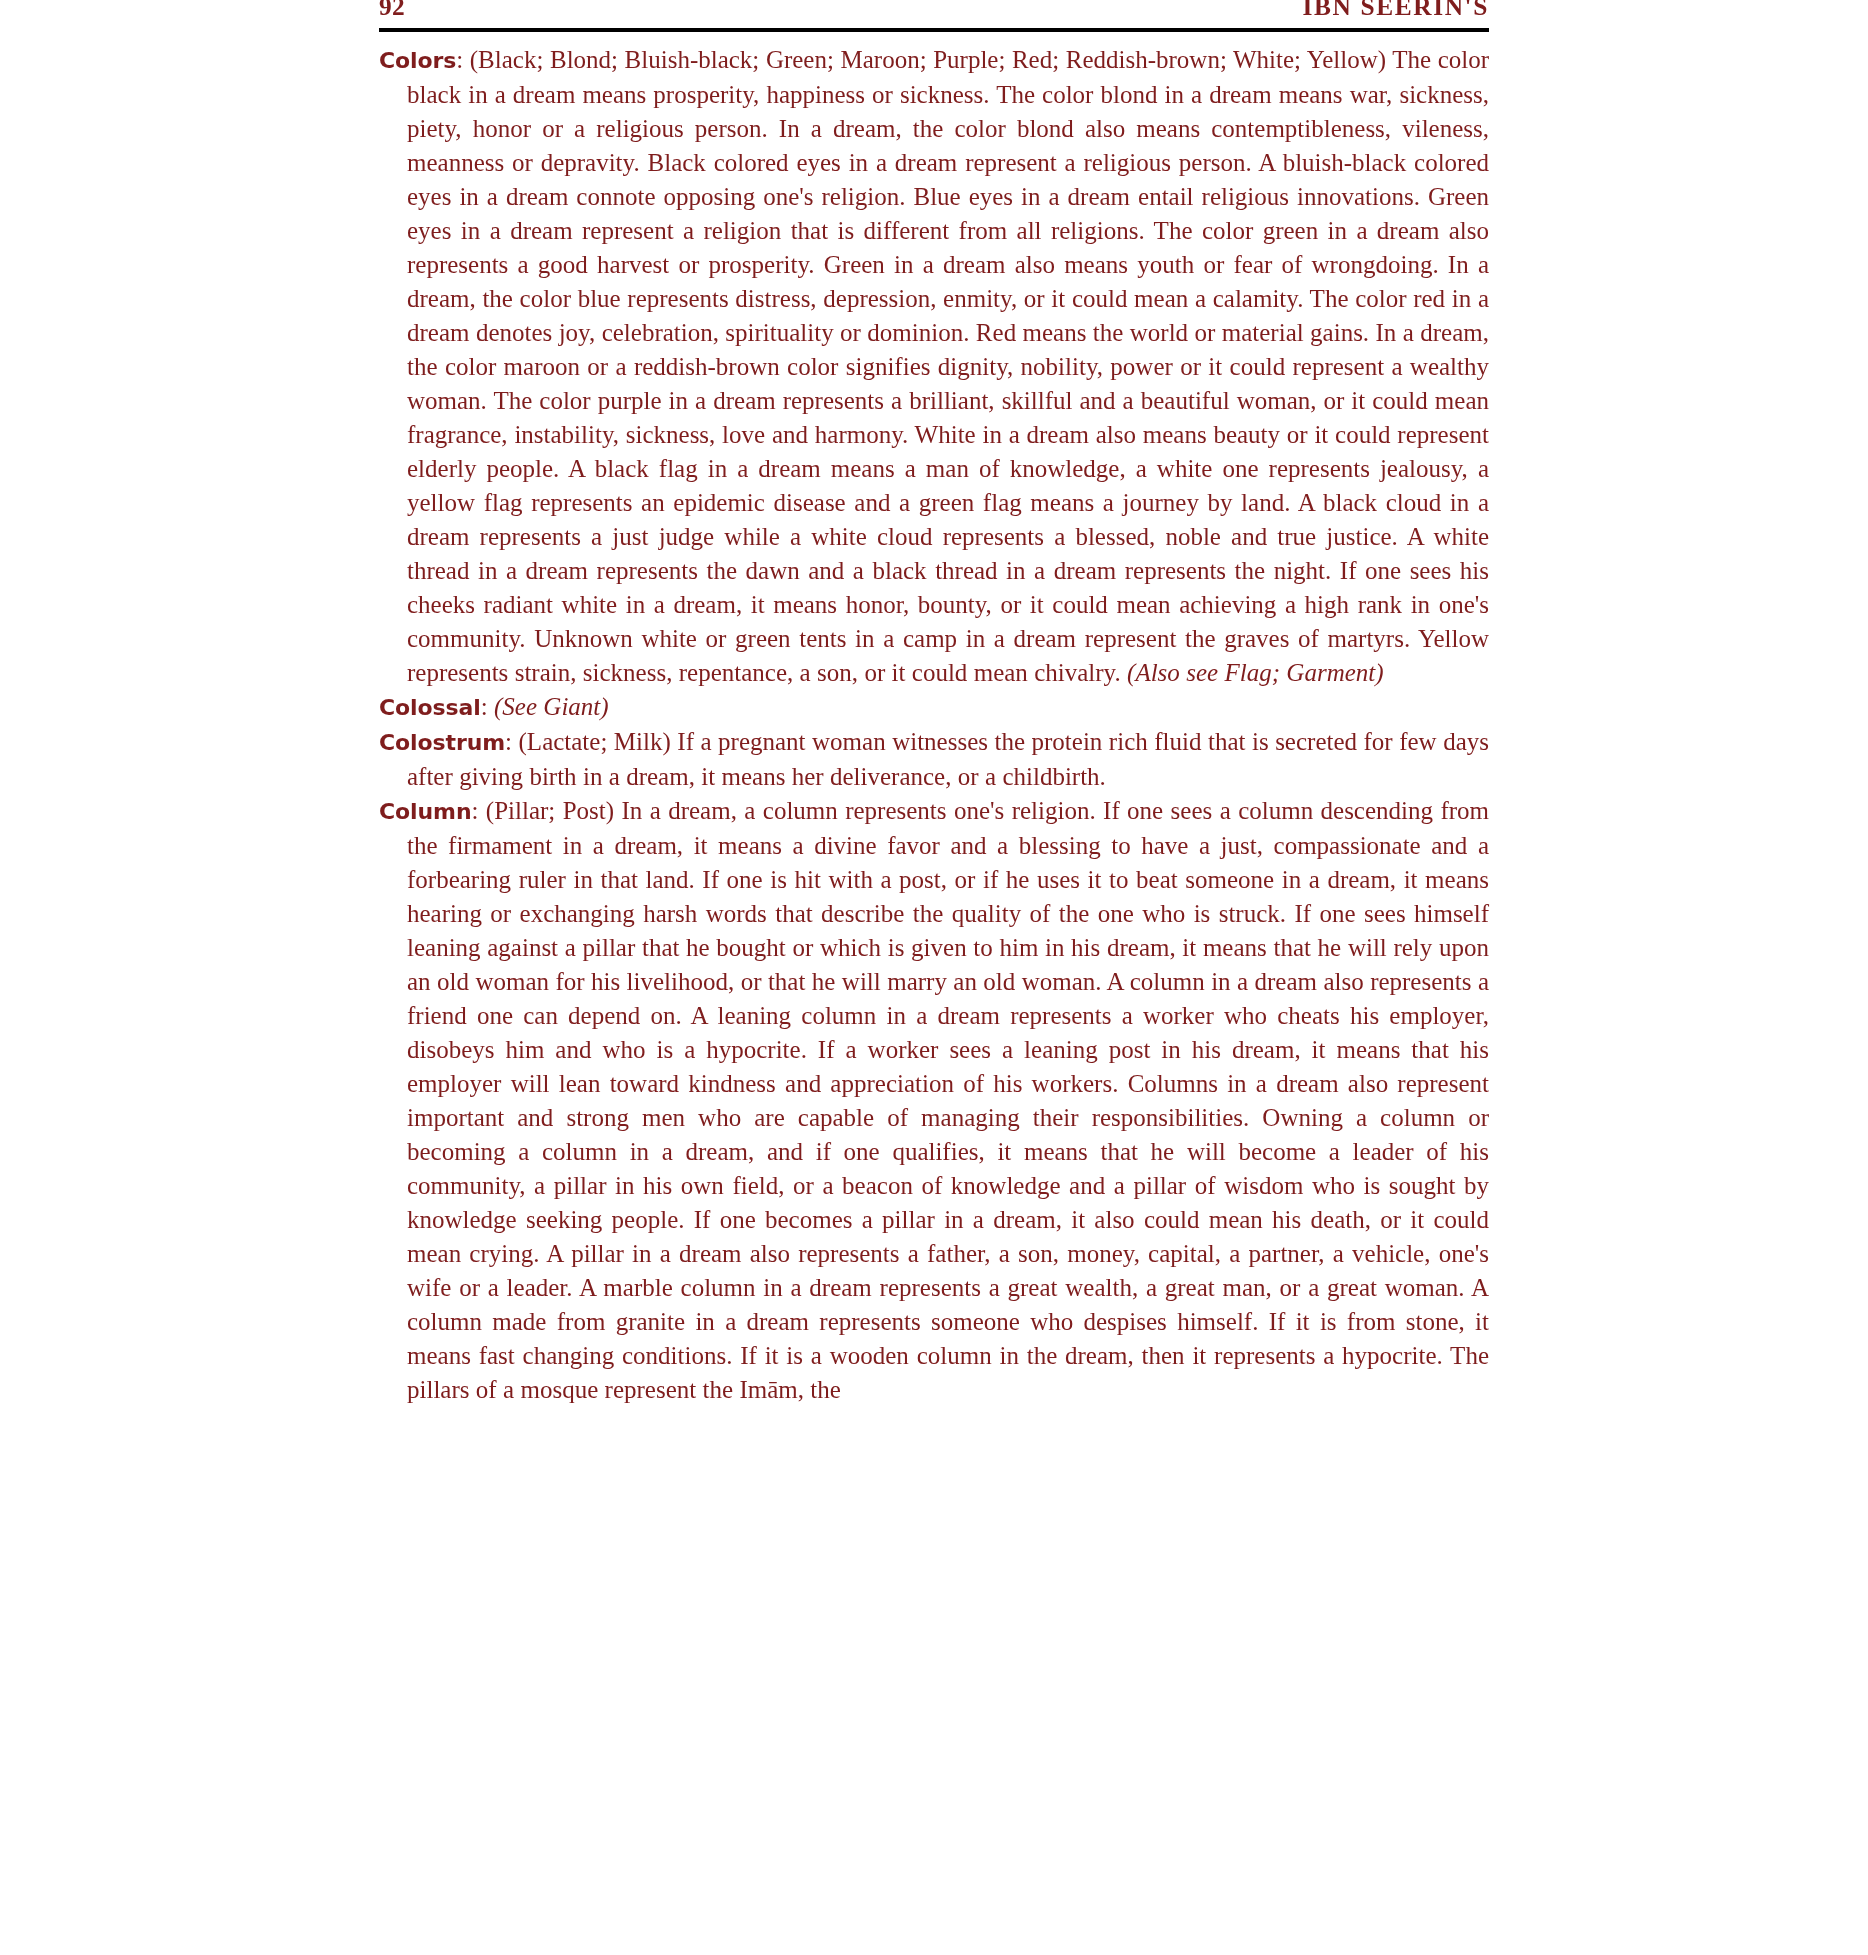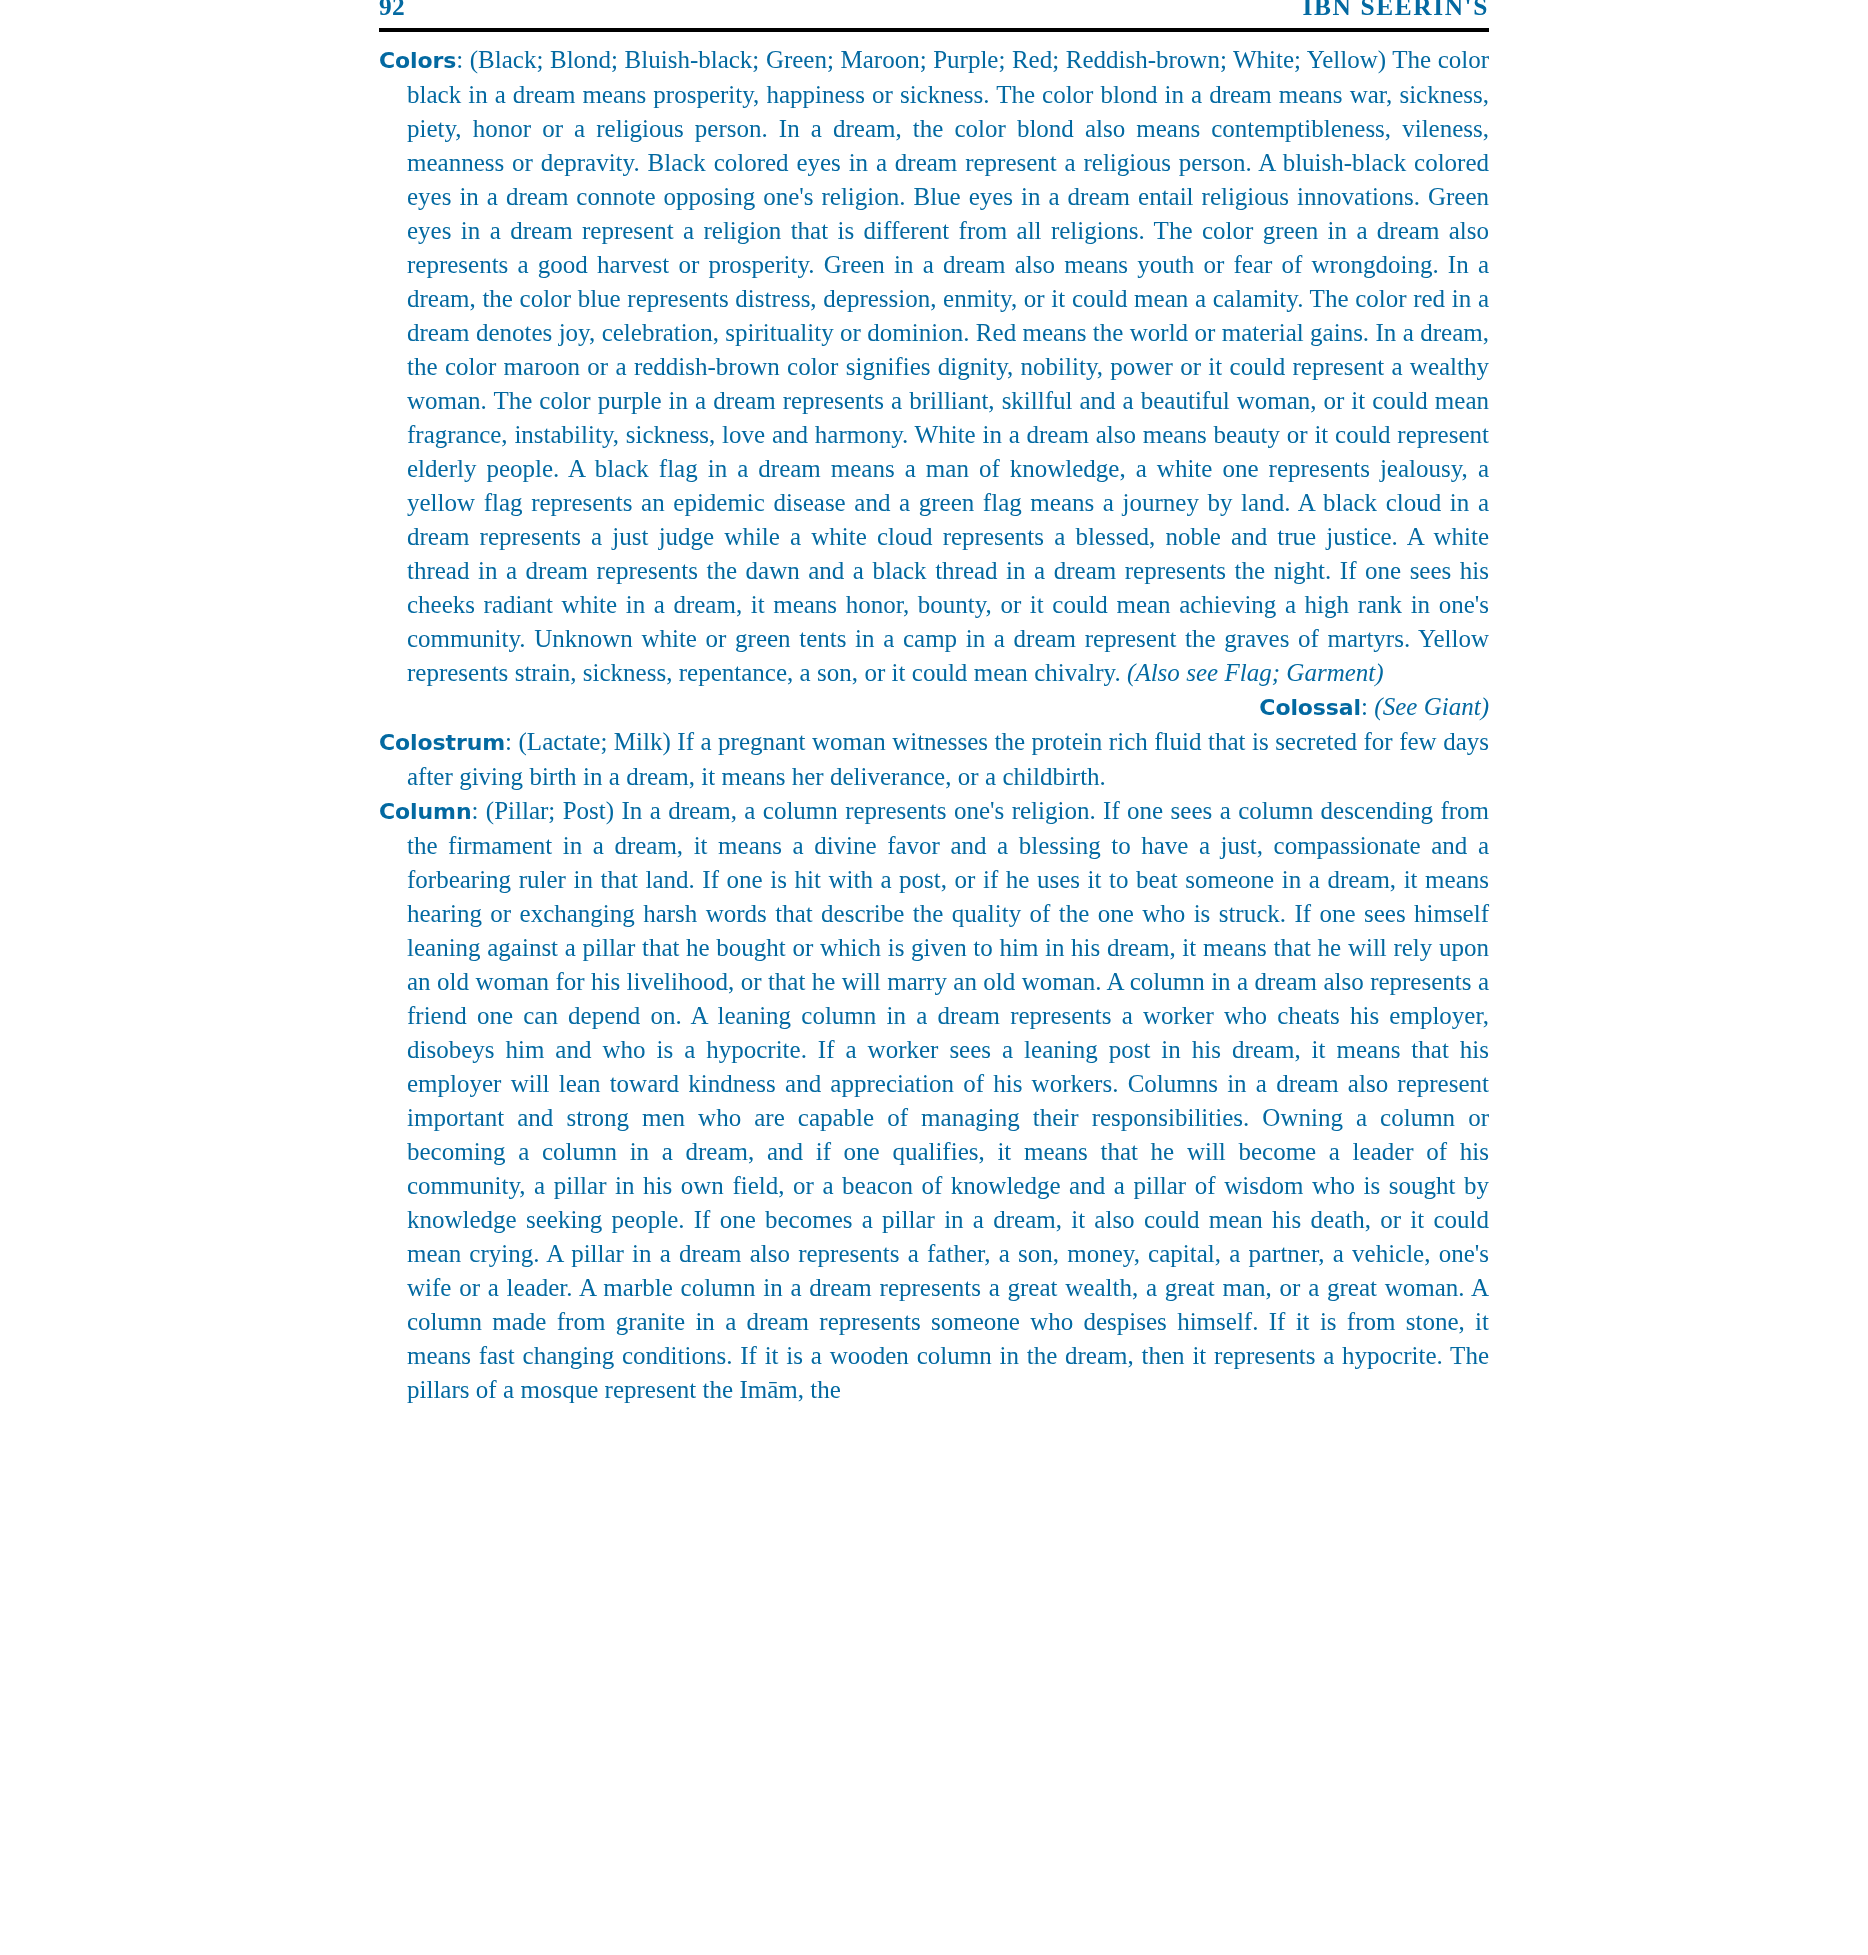--- a/index.html
+++ b/index.html
@@ -8,21 +8,21 @@
     background: #ffffff;
   }
 
   .page {
     position: relative;
     width: 1869px;
     height: 1821px;
     background: #ffffff;
     overflow: hidden;
     font-family: "Liberation Serif", "DejaVu Serif", serif;
-    color: #0369a1;
+    color: #7f1d1d;
     -webkit-font-smoothing: none;
   }
 
   
   .running-head {
     position: absolute;
     top: -10.5px;
     left: 379px;
     width: 1110px;
     height: 42px;
@@ -75,21 +75,21 @@
     margin: 0 0 0 0;
     word-spacing: 0.1px;
     hyphens: none;
   }
 
   .entry + .entry {
     margin-top: 0px;
   }
 
   .entry-short {
-    text-align: right;
+    text-align: left;
   }
 
   .headword {
     font-family: "DejaVu Sans", "Liberation Sans", sans-serif;
     font-weight: 700;
     font-size: 22px;
     letter-spacing: -0.1px;
   }
 
   .see-ref {

